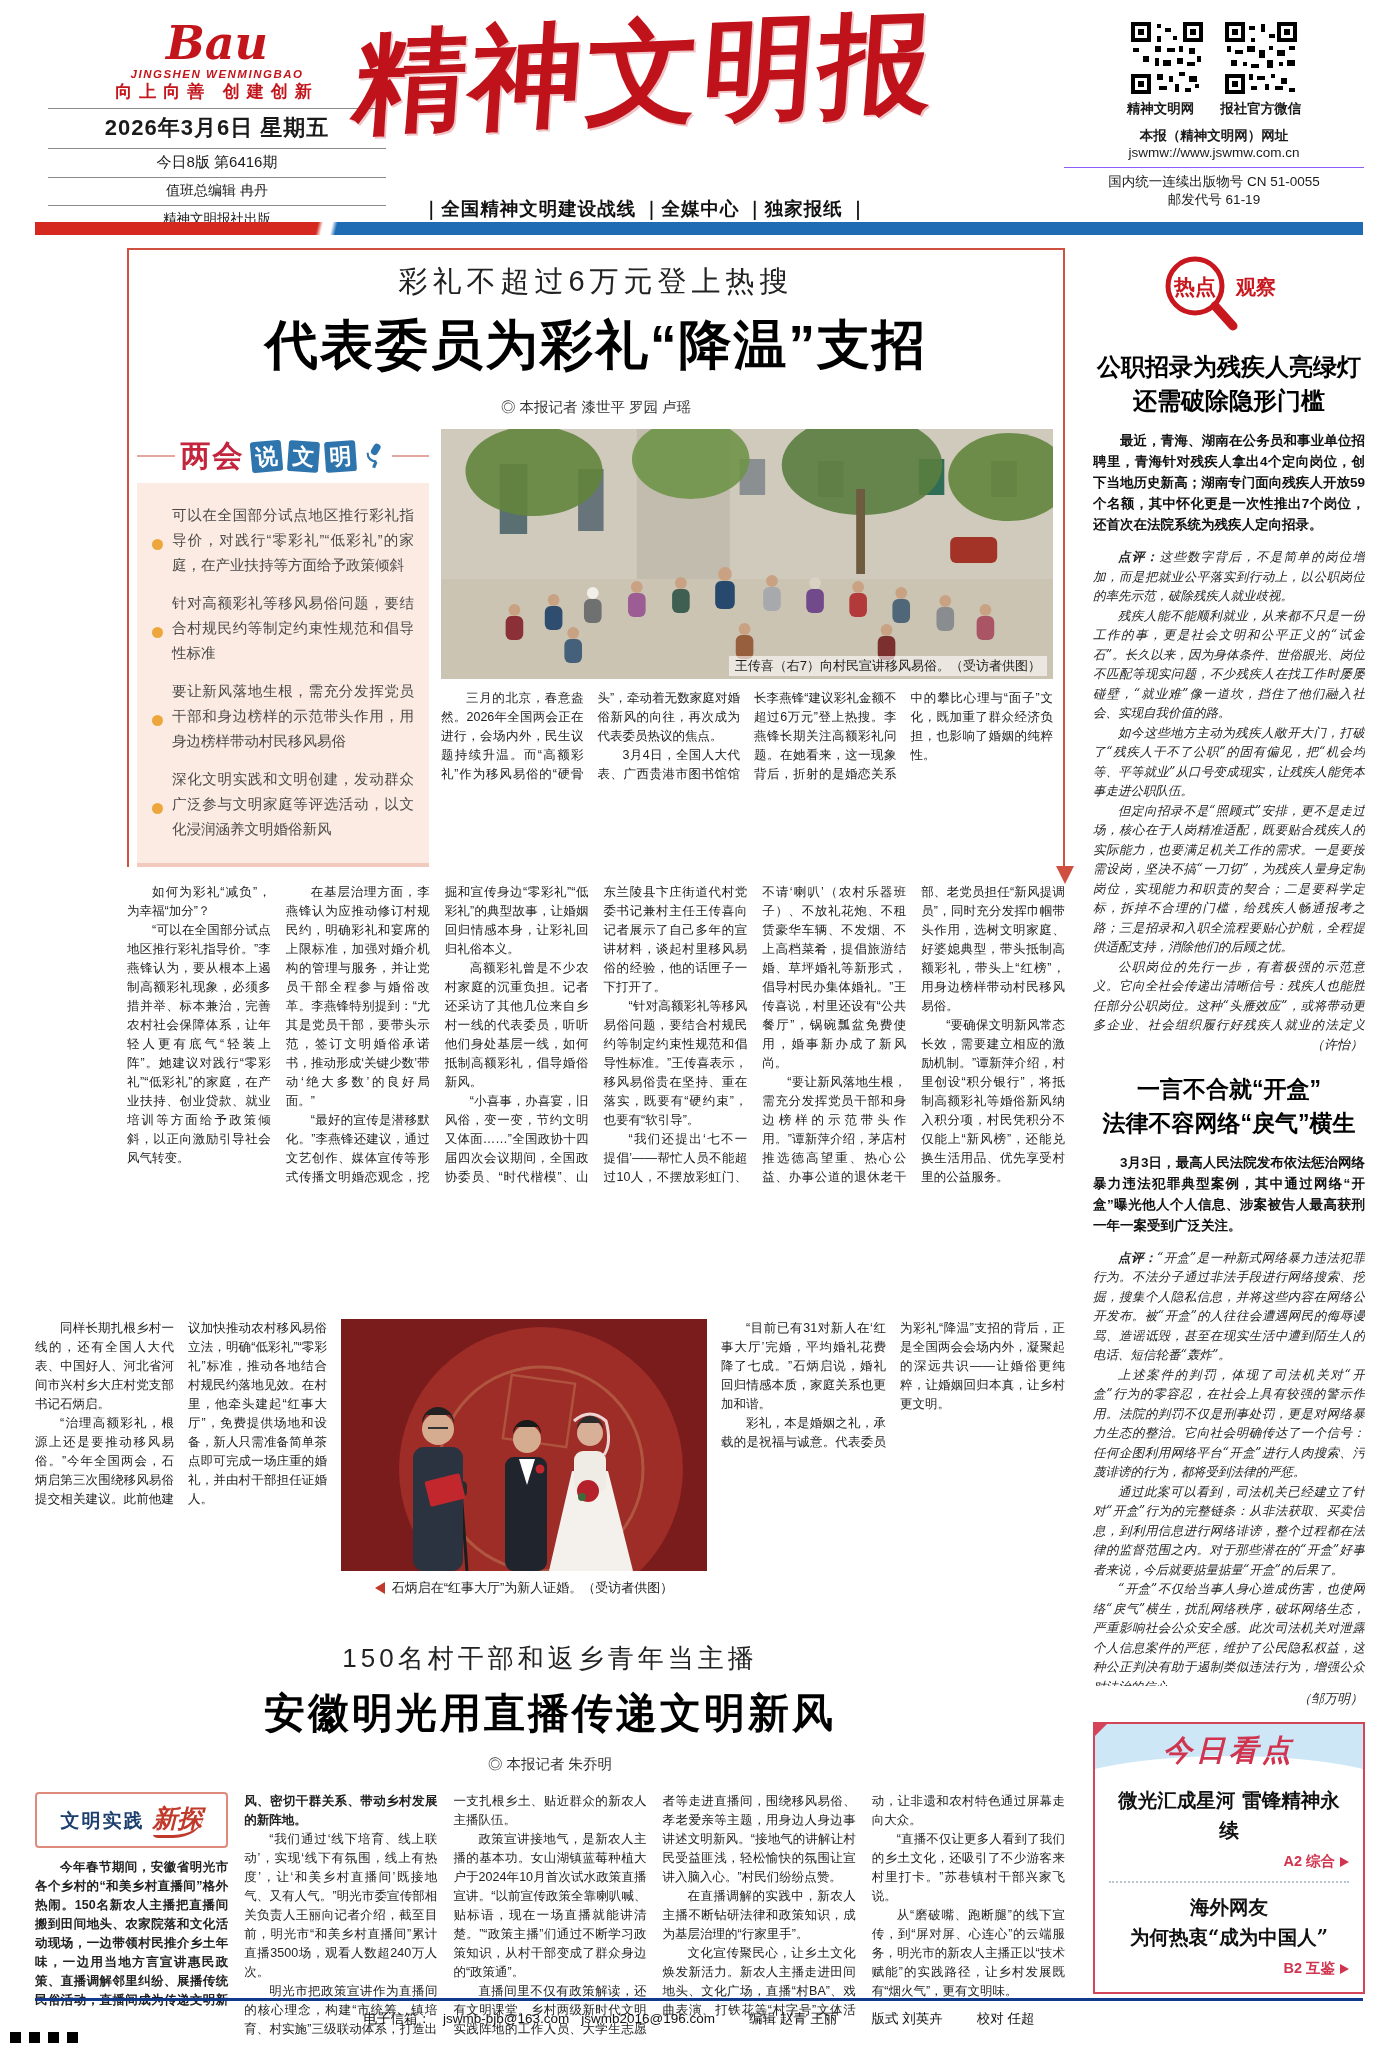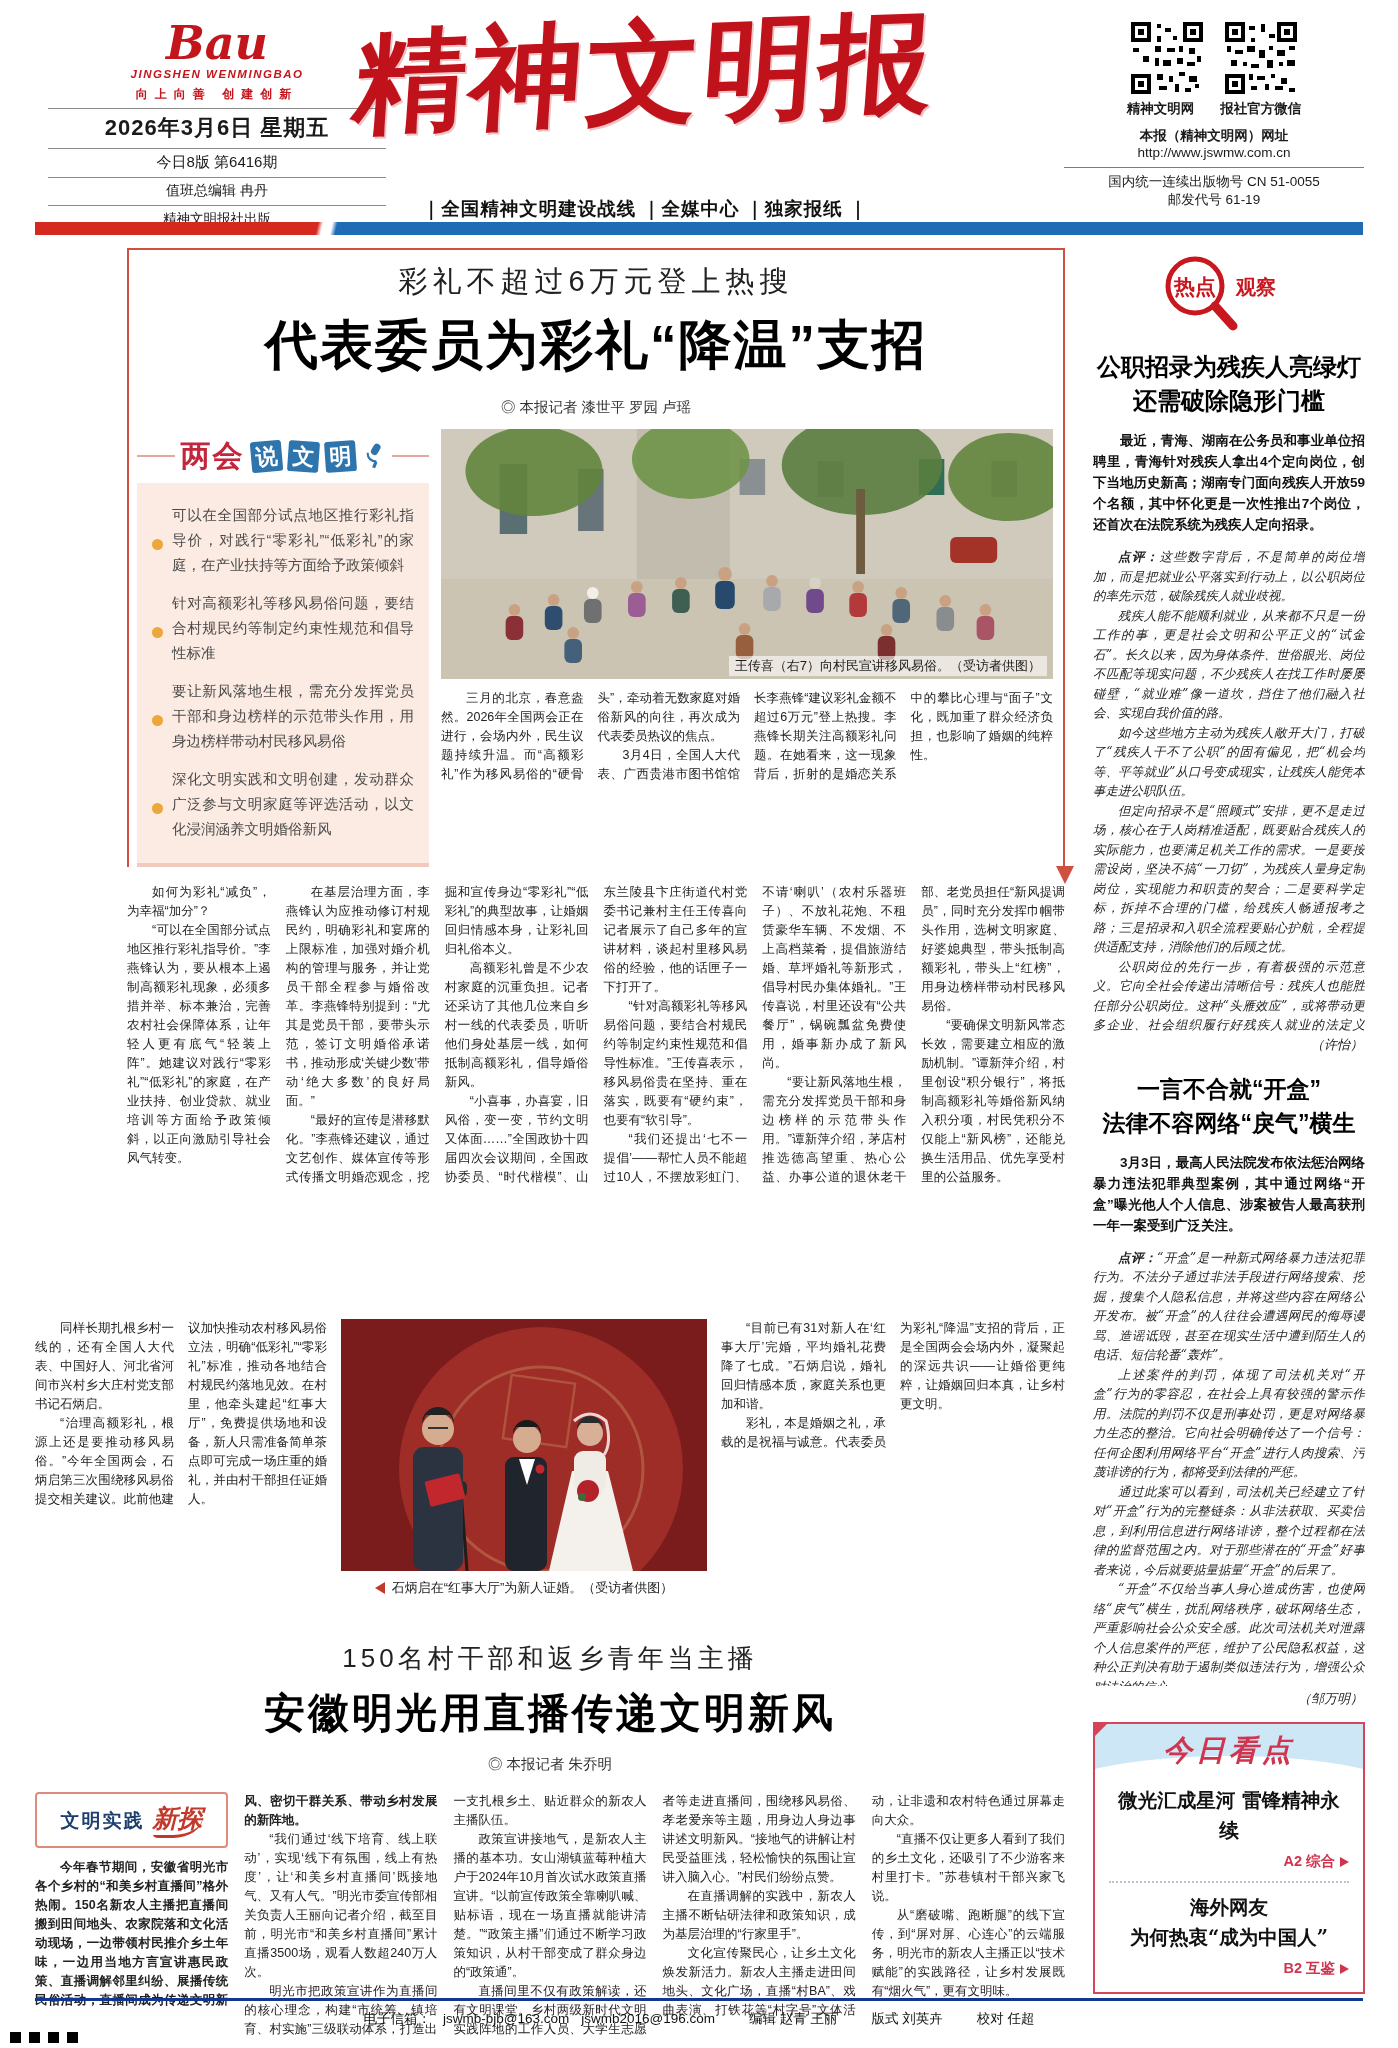--- a/index.html
+++ b/index.html
@@ -6,21 +6,21 @@
   *{box-sizing:border-box;}
   #page{position:relative;width:1398px;height:2048px;margin:0 auto;background:#fff;
         font-family:"Liberation Sans",sans-serif;color:#1a1a1a;overflow:hidden;
         box-shadow:0 0 8px rgba(0,0,0,.35);}
 
   
   .hleft{position:absolute;left:48px;top:20px;width:338px;text-align:center;}
   .logo-script{font-family:"DejaVu Serif",serif;font-style:italic;font-weight:900;
                font-size:46px;line-height:1;color:#c3161c;}
   .logo-latin{font-size:11.5px;font-weight:700;font-style:italic;color:#c3161c;letter-spacing:1.5px;margin-top:2px;}
-  .logo-slogan{font-size:12px;font-weight:800;color:#c3161c;letter-spacing:7px;margin-top:6px;}
+  .logo-slogan{font-size:17px;font-weight:800;color:#c3161c;letter-spacing:7px;}
   .hrow{border-top:1px solid #8a8a8a;margin-top:5px;padding-top:4px;}
   .hdate{font-size:22px;font-weight:900;letter-spacing:1px;}
   .hissue{font-size:15px;}
   .heditor{font-size:14px;}
   .hpub{font-size:13.5px;}
   .masthead{position:absolute;left:330px;top:2px;width:630px;text-align:center;
             font-family:"DejaVu Serif",serif;font-weight:900;font-size:112px;line-height:1.25;
             color:#c0121b;letter-spacing:4px;transform:skewX(-6deg) rotate(-2deg);
             text-shadow:2px 2px 0 rgba(192,18,27,.25);}
   .subtitle{position:absolute;left:330px;top:196px;width:630px;text-align:center;
@@ -220,21 +220,21 @@
             <rect x="26" y="33" width="4" height="2"></rect>
             <rect x="33" y="34" width="3" height="2"></rect>
         </g>
       </svg>
     </div>
     <div class="qrlabels">
       <span>精神文明网</span>
       <span>报社官方微信</span>
     </div>
     <div class="weblabel">本报（精神文明网）网址</div>
-    <div class="weburl">http://www.jswmw.com.cn</div>
+    <div class="weburl">jswmw://www.jswmw.com.cn</div>
     <div class="cnblock">
       <div>国内统一连续出版物号 CN 51-0055</div>
       <div>邮发代号 61-19</div>
     </div>
   </div>
 
   <div class="bar"></div>
 
   <div class="main">
 

